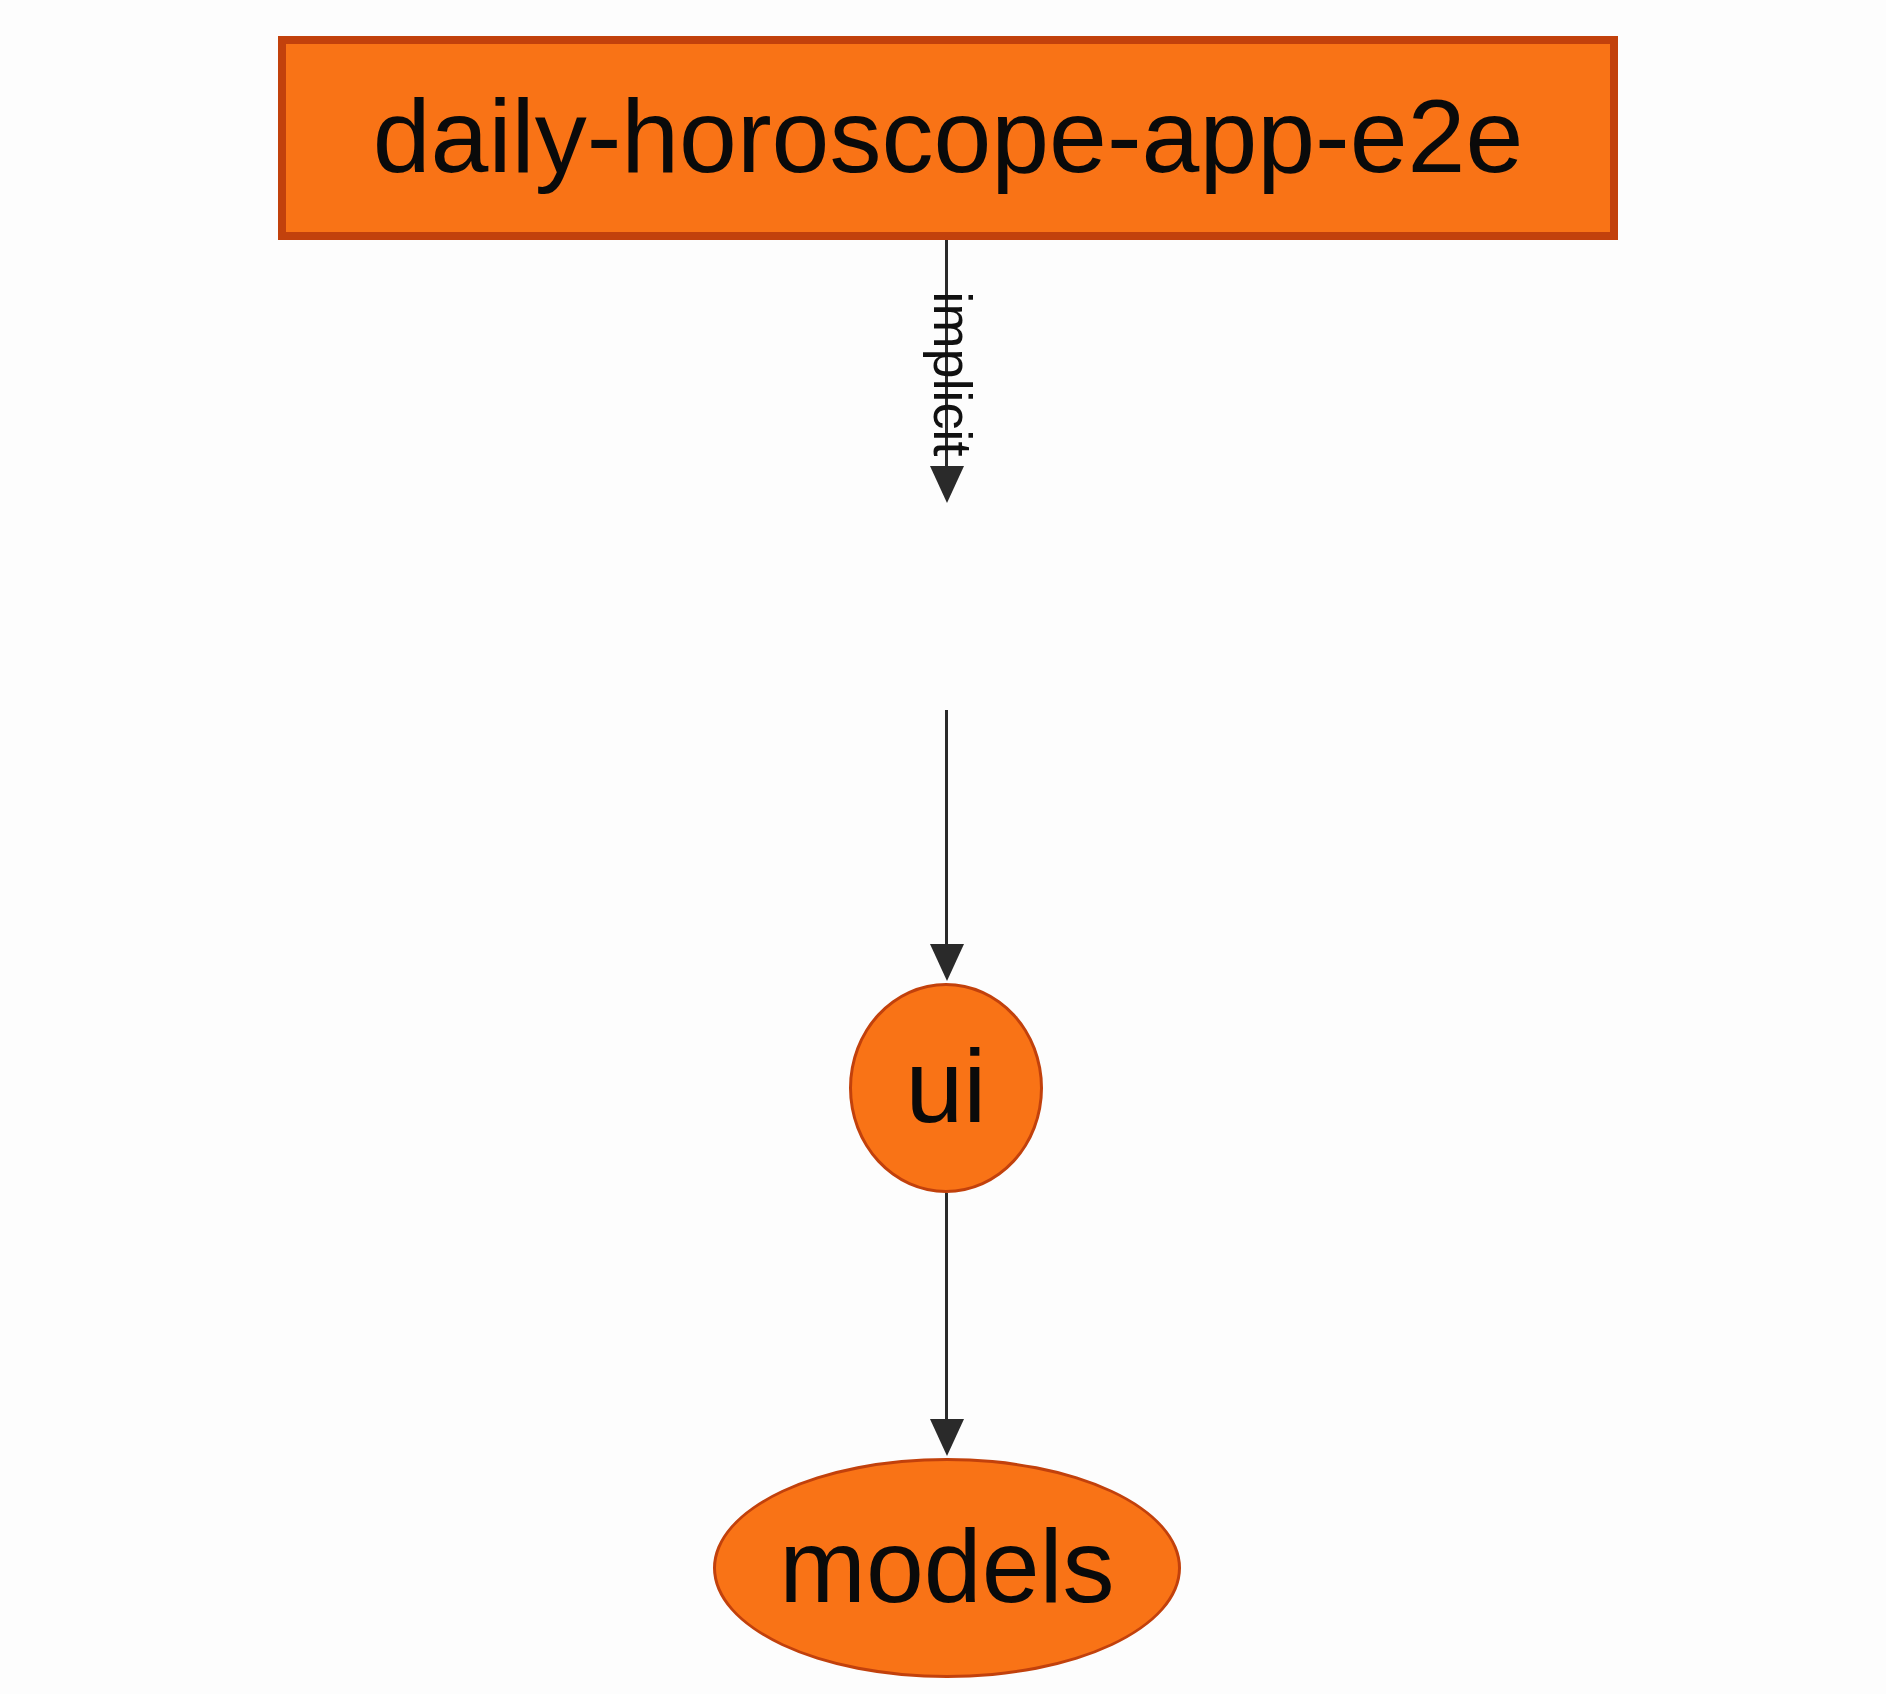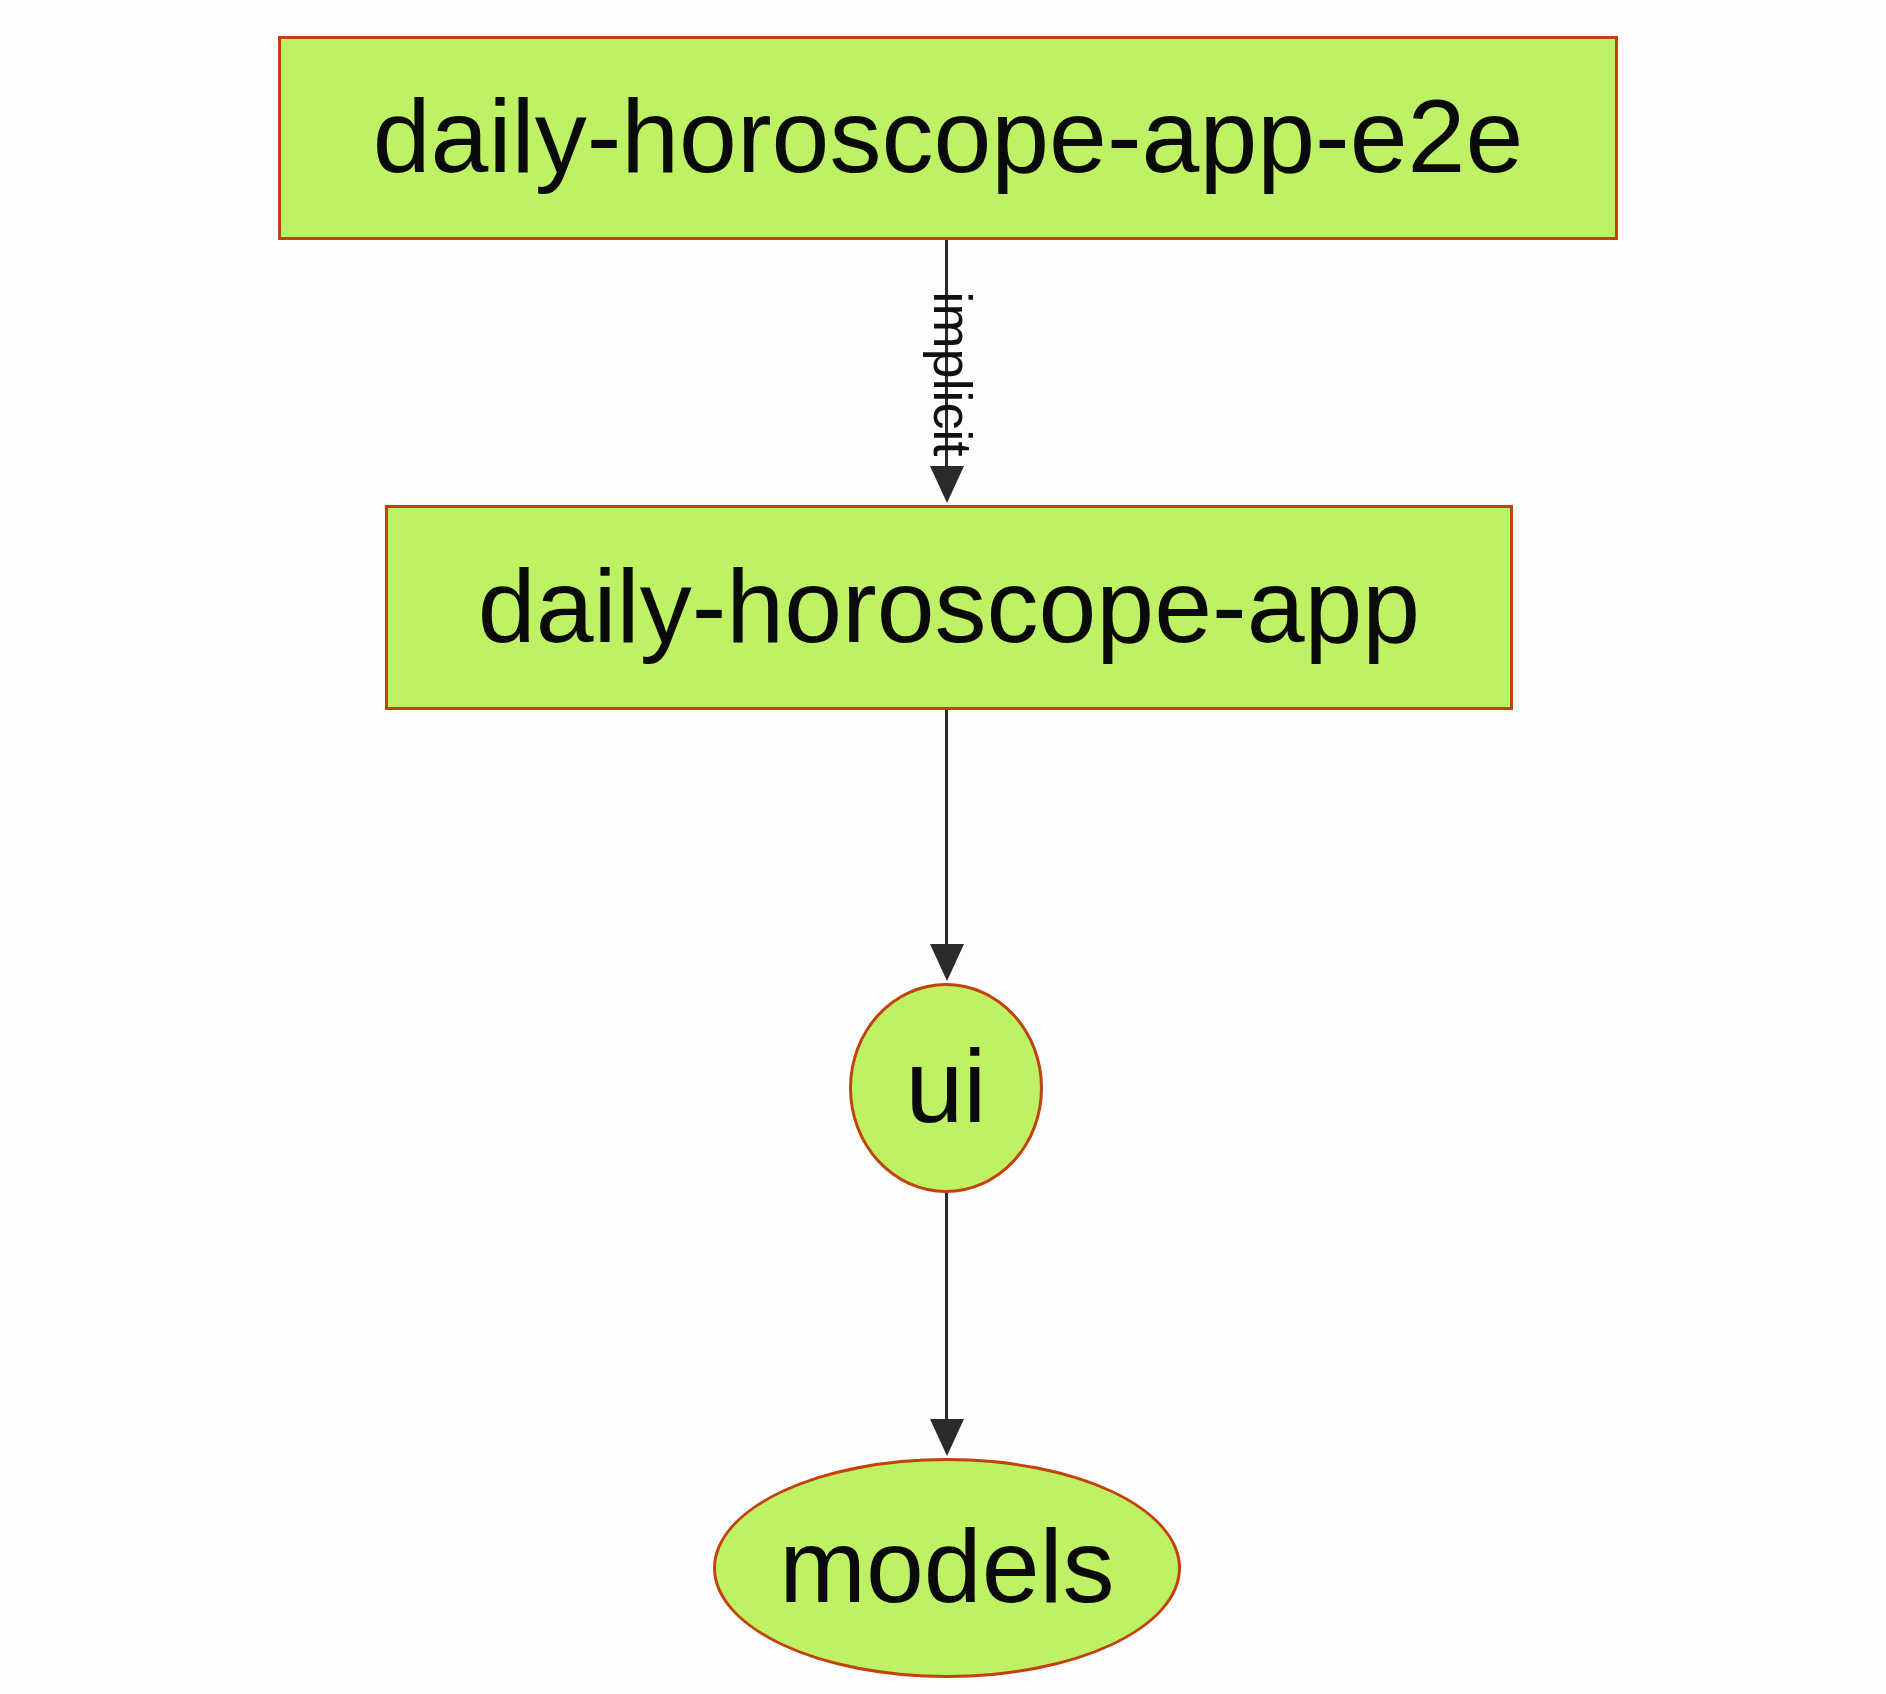--- a/index.html
+++ b/index.html
@@ -13,22 +13,22 @@
     height: 1694px;
     background: #fdfdfd;
     font-family: "Liberation Sans", sans-serif;
     overflow: hidden;
   }
 
   
   .node {
     position: absolute;
     box-sizing: border-box;
-    background: #bef264;
-    border: 3px solid #c2410c;
+    background: #f97316;
+    border: 8px solid #c2410c;
     display: flex;
     align-items: center;
     justify-content: center;
   }
   .node .node-label {
     color: #0a0a0a;
     font-size: 104px;
     line-height: 1;
     white-space: nowrap;
     letter-spacing: 0px;
@@ -89,23 +89,20 @@
 <div class="canvas">
 
   <div class="node rect-e2e">
     <span class="node-label">daily-horoscope-app-e2e</span>
   </div>
 
   <div class="edge-line e1"></div>
   <div class="edge-arrowhead a1"></div>
   <span class="edge-label">implicit</span>
 
-  <div class="node rect-app">
-    <span class="node-label">daily-horoscope-app</span>
-  </div>
 
   <div class="edge-line e2"></div>
   <div class="edge-arrowhead a2"></div>
 
   <div class="node circle-ui">
     <span class="node-label">ui</span>
   </div>
 
   <div class="edge-line e3"></div>
   <div class="edge-arrowhead a3"></div>

